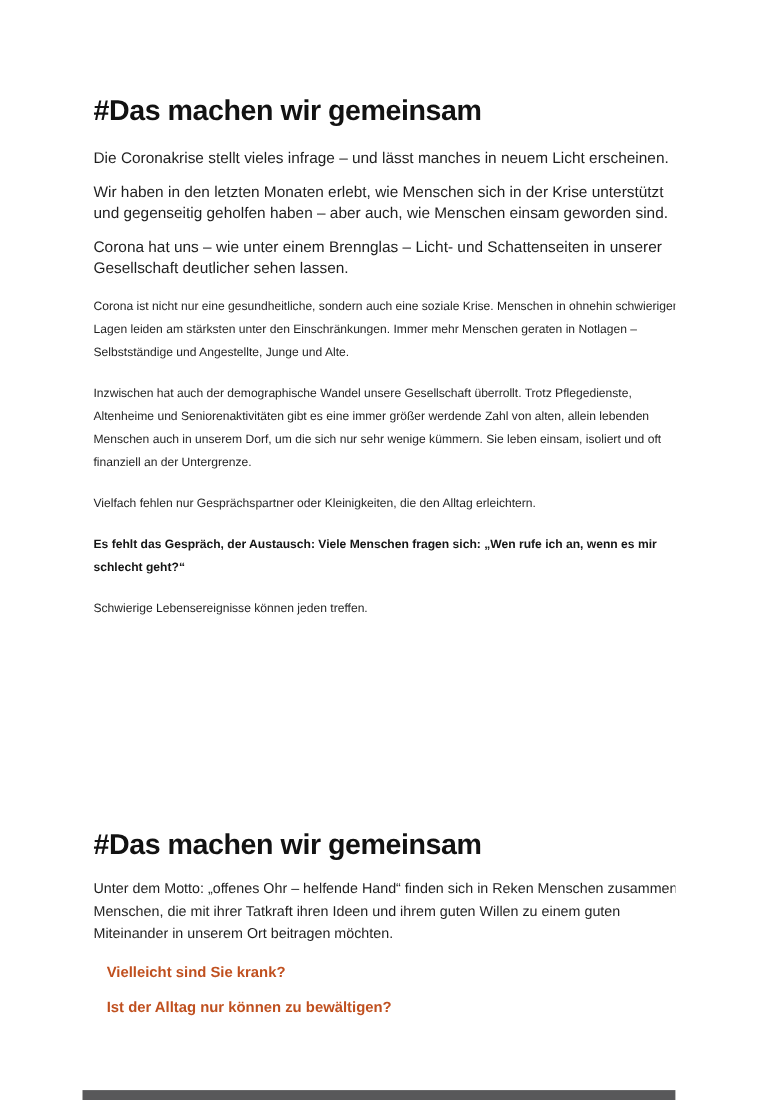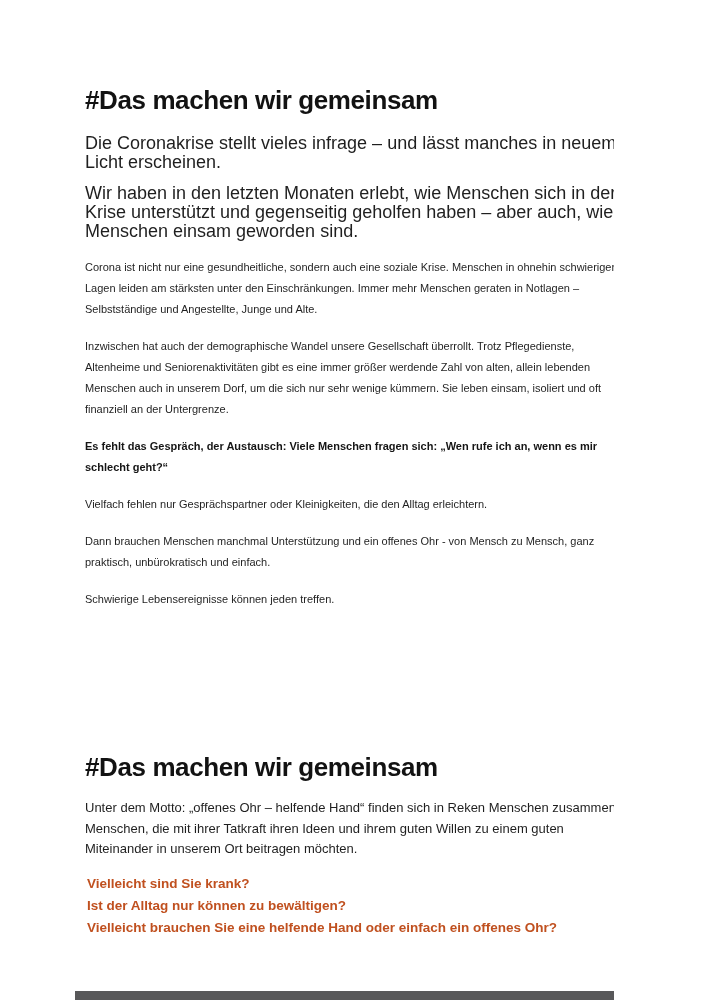--- a/index.html
+++ b/index.html
@@ -27,21 +27,21 @@
     margin: 0;
     font-size: 26px;
     line-height: 32px;
     font-weight: 700;
     letter-spacing: -0.4px;
     color: #121212;
   }
   .section-1 .doc-title { margin-top: 84px; }
   p { margin: 0; }
   .para-small {
-    font-size: 18px;
+    font-size: 14px;
     line-height: 19px;
     margin-top: 12px;
   }
   .section-1 .para-small:first-of-type { margin-top: 18px; }
   .para {
     font-size: 11px;
     line-height: 21px;
     margin-top: 16px;
   }
   .para-bold {
@@ -53,58 +53,57 @@
     line-height: 20.5px;
     margin-top: 15px;
   }
   .highlight-block {
     margin-top: 14px;
   }
   .highlight-line {
     font-size: 13.5px;
     line-height: 20px;
     font-weight: 700;
-    margin: 2px;
+    margin: 12px;
   }
   .bottom-bar {
     position: absolute;
     left: 75px;
     top: 991px;
     width: 562px;
     height: 9px;
   }
 </style>
 </head>
 <body>
 
 <div class="page">
 
   <div class="content section-1">
     <h1 class="doc-title">#Das machen wir gemeinsam</h1>
 
     <p class="para-small">Die Coronakrise stellt vieles infrage – und lässt manches in neuem Licht erscheinen.</p>
     <p class="para-small">Wir haben in den letzten Monaten erlebt, wie Menschen sich in der Krise unterstützt  und gegenseitig geholfen haben – aber auch, wie Menschen einsam geworden sind.</p>
+    <p class="para-small">Corona hat uns – wie unter einem Brennglas – Licht- und Schattenseiten in unserer Gesellschaft deutlicher sehen lassen.</p>
 
     <p class="para">Corona ist nicht nur eine gesundheitliche, sondern auch eine soziale Krise. Menschen in ohnehin schwierigen Lagen leiden am stärksten unter den Einschränkungen. Immer mehr Menschen geraten in Notlagen – Selbstständige und Angestellte, Junge und Alte.</p>
     <p class="para">Inzwischen hat auch der demographische Wandel unsere Gesellschaft überrollt. Trotz Pflegedienste, Altenheime und Seniorenaktivitäten gibt es eine immer größer werdende Zahl von alten, allein lebenden Menschen auch in unserem Dorf, um die sich nur sehr wenige kümmern. Sie leben einsam, isoliert und oft finanziell an der Untergrenze.</p>
+    <p class="para">Vielfach fehlen nur Gesprächspartner oder Kleinigkeiten, die den Alltag erleichtern.</p>
+
     <p class="para para-bold">Es fehlt das Gespräch, der Austausch: Viele Menschen fragen sich: „Wen rufe ich an, wenn es mir schlecht geht?“</p>
 
-    <p class="para">Vielfach fehlen nur Gesprächspartner oder Kleinigkeiten, die den Alltag erleichtern.</p>
-
-    <p class="para">Dann brauchen Menschen manchmal Unterstützung und ein offenes Ohr - von Mensch zu Mensch, ganz praktisch, unbürokratisch und einfach.</p>
     <p class="para">Schwierige Lebensereignisse können jeden treffen.</p>
   </div>
 
   <div class="content section-2">
     <h1 class="doc-title">#Das machen wir gemeinsam</h1>
 
     <p class="para para-intro2">Unter dem Motto: „offenes Ohr – helfende Hand“ finden sich in Reken Menschen zusammen. Menschen, die mit ihrer Tatkraft ihren Ideen und ihrem guten Willen zu einem guten Miteinander in unserem Ort beitragen möchten.</p>
 
     <div class="highlight-block">
       <p class="highlight-line" style="color: rgb(192, 80, 31);">Vielleicht sind Sie krank?</p>
       <p class="highlight-line" style="color: rgb(192, 80, 31);">Ist der Alltag nur können zu bewältigen?</p>
-      <p class="highlight-line" style="color: rgb(192, 80, 31);">Vielleicht brauchen Sie eine helfende Hand oder einfach ein offenes Ohr?</p>
     </div>
   </div>
 
   <div class="bottom-bar" style="background: rgb(88, 88, 90);"></div>
 
 </div>
 
 </body></html>

